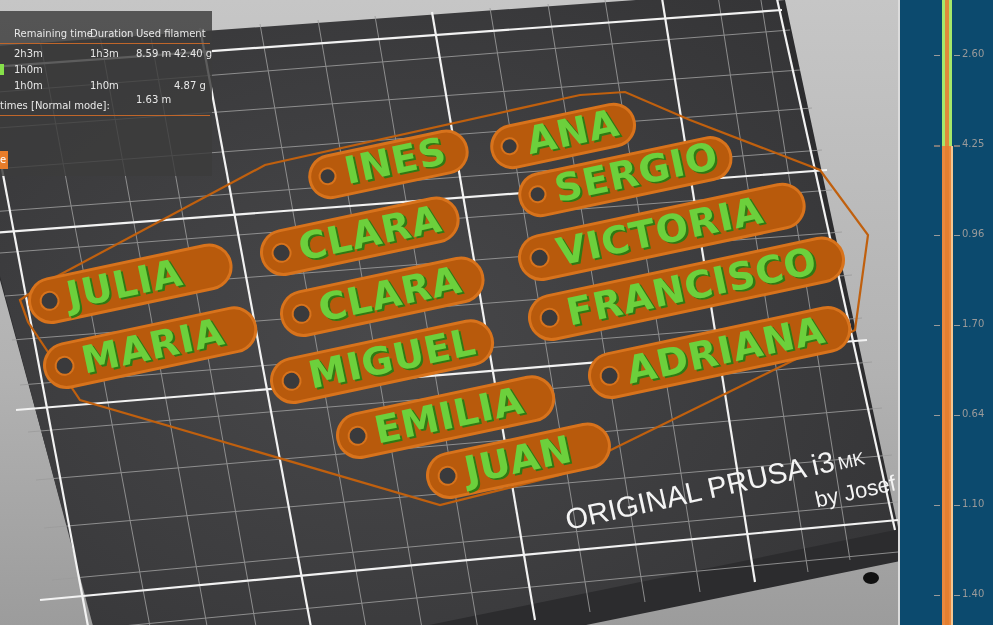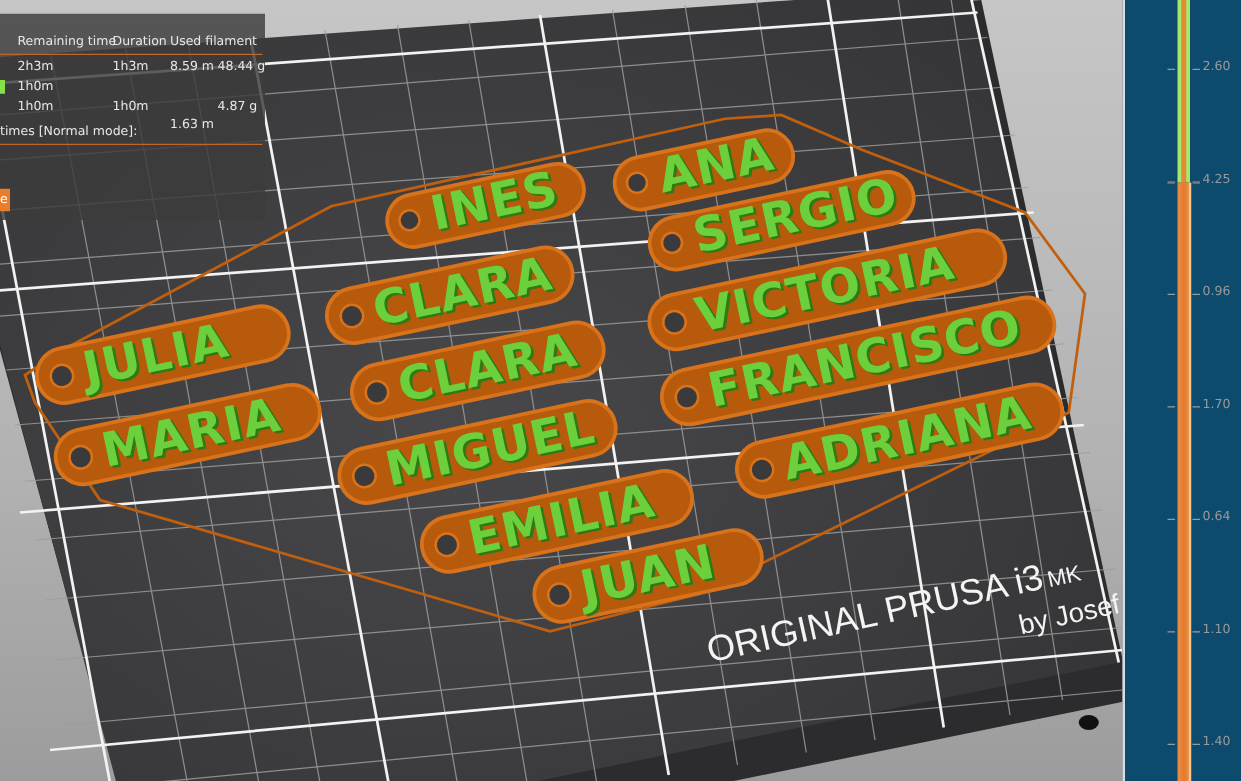--- a/index.html
+++ b/index.html
@@ -175,21 +175,21 @@
 
   <div id="legend">
     <span class="hdr" style="left:14px">Remaining time</span>
     <span class="hdr" style="left:90px">Duration</span>
     <span class="hdr" style="left:136px">Used filament</span>
     <div class="rule" style="top:32px"></div>
 
     <span class="cell" style="left:14px;top:37px">2h3m</span>
     <span class="cell" style="left:90px;top:37px">1h3m</span>
     <span class="cell" style="left:136px;top:37px">8.59 m</span>
-    <span class="cell" style="left:174px;top:37px">48.44 g</span>
+    <span class="cell" style="left:174px;top:37px">42.40 g</span>
 
     <div class="swatch"></div>
     <span class="cell" style="left:14px;top:53px">1h0m</span>
 
     <span class="cell" style="left:14px;top:69px">1h0m</span>
     <span class="cell" style="left:90px;top:69px">1h0m</span>
     <span class="cell" style="left:136px;top:83px">1.63 m</span>
     <span class="cell" style="left:174px;top:69px">4.87 g</span>
 
     <span class="cell" style="left:0;top:89px">times [Normal mode]:</span>

